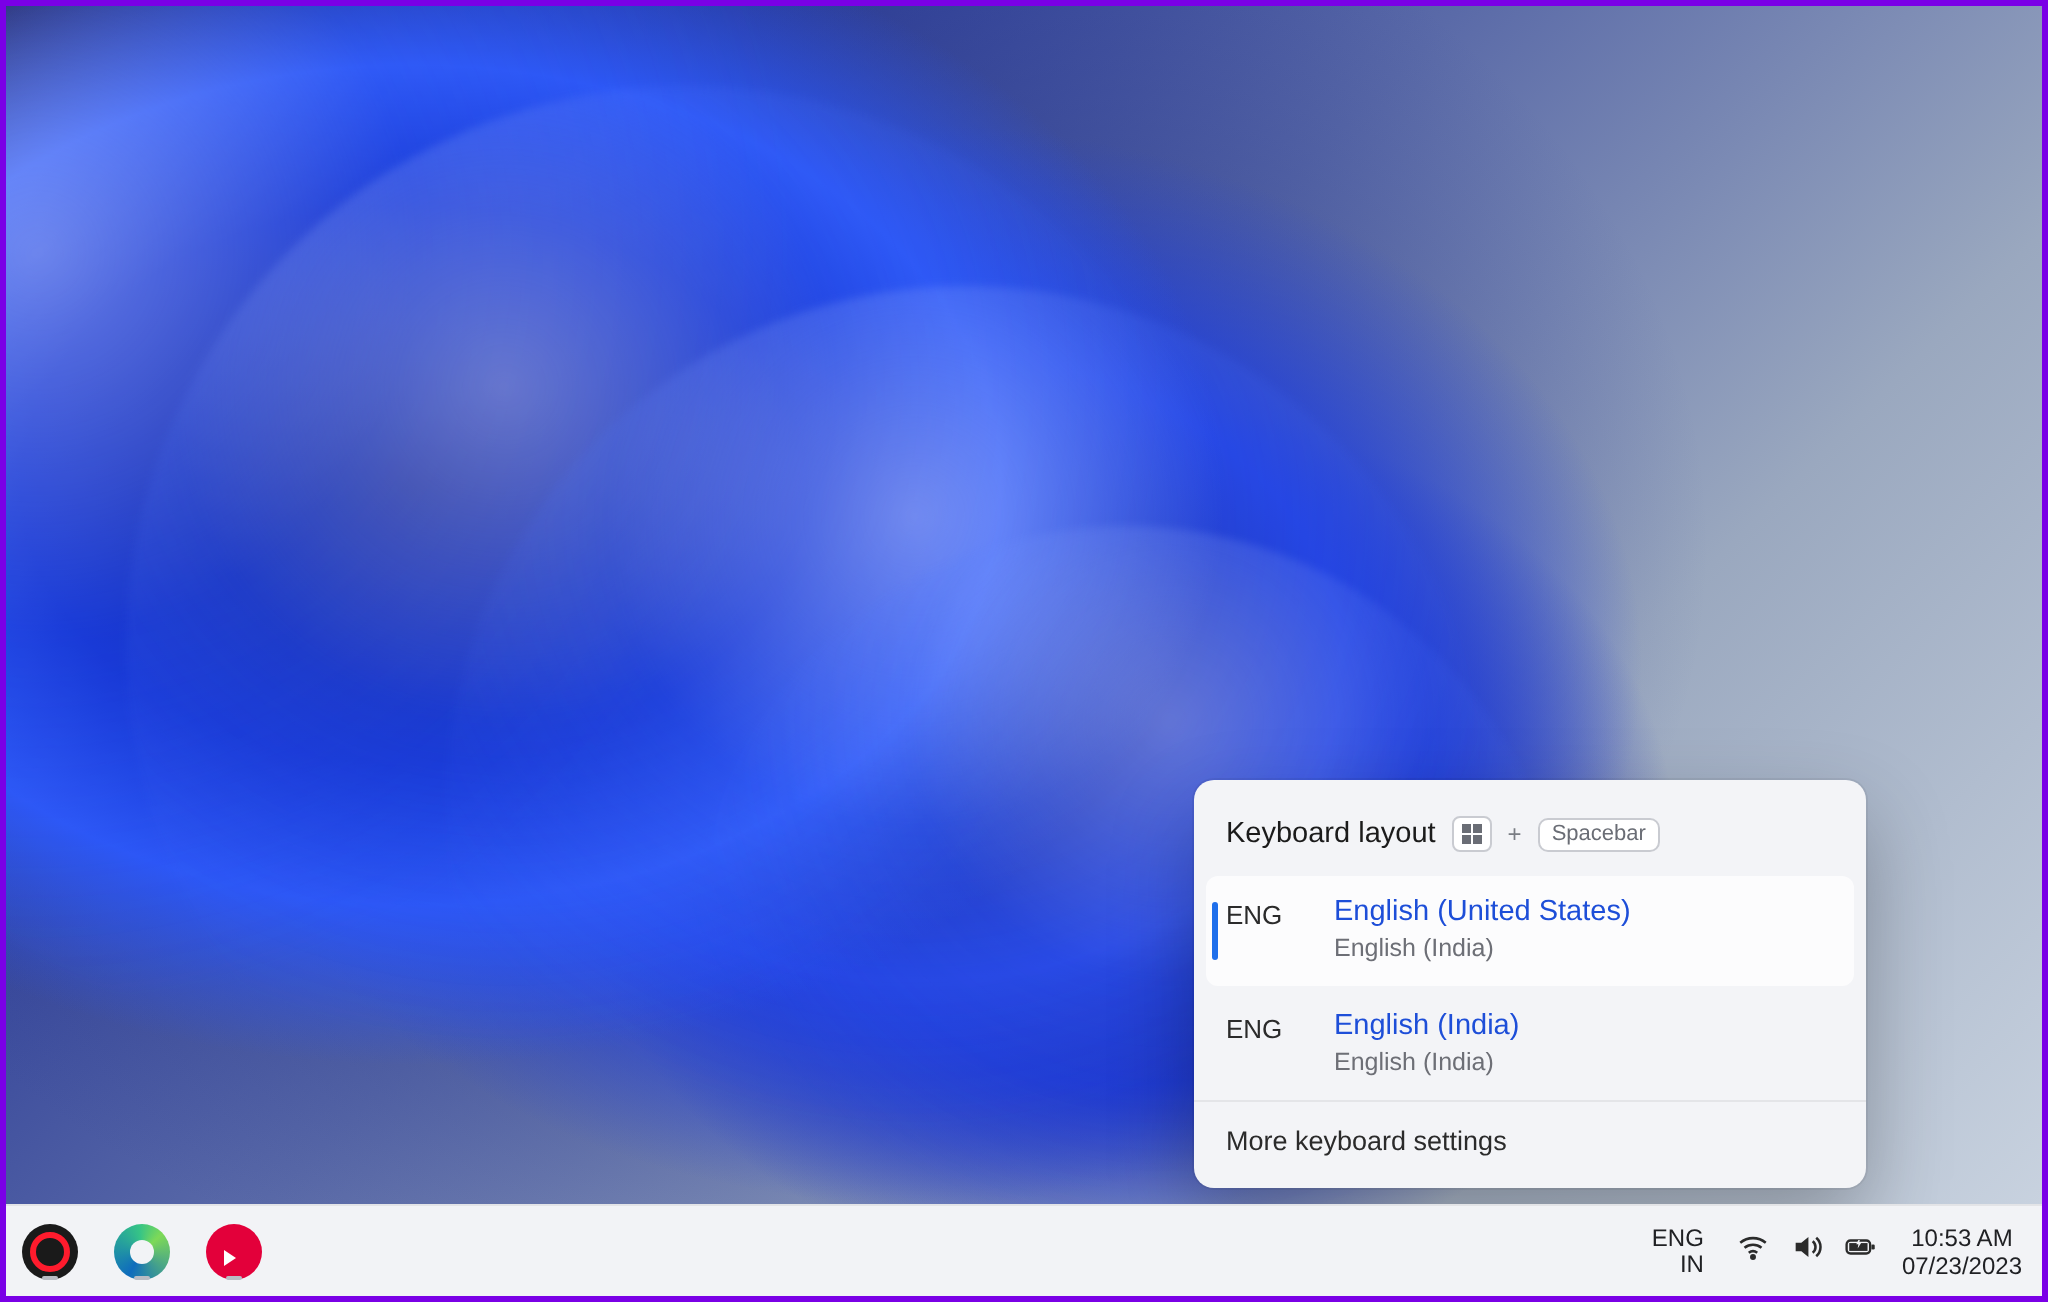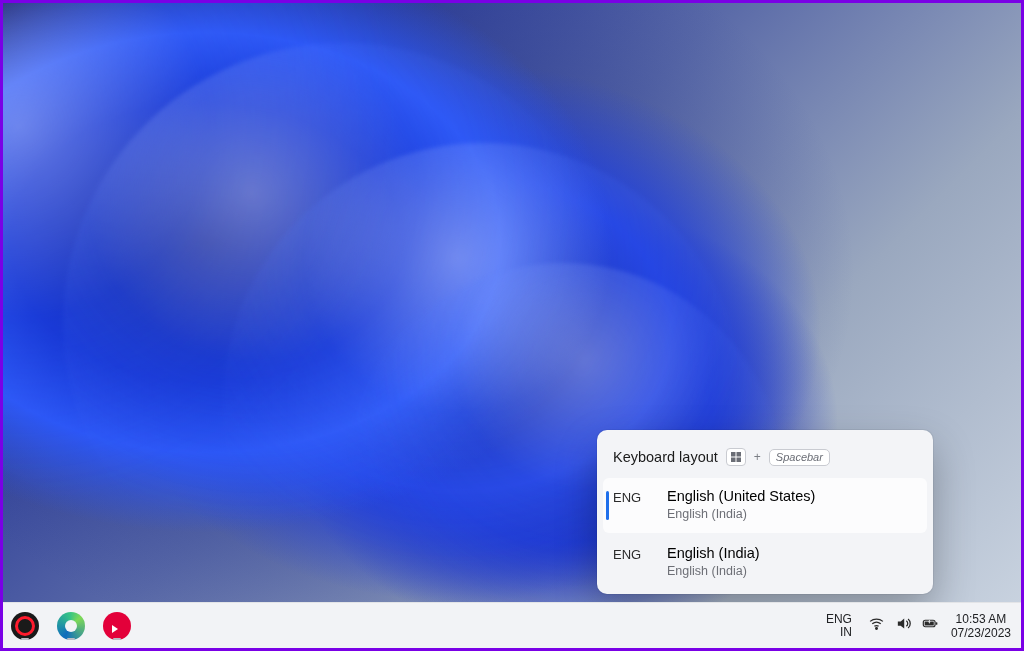--- a/index.html
+++ b/index.html
@@ -51,21 +51,20 @@
     text-align: center;
   }
   .kbd-chip {
     display: inline-flex; align-items: center;
     border: 1px solid #c9cbd1;
     border-radius: 5px;
     padding: 1px 6px 2px 6px;
     font-size: 11px;
     color: #6a6d75;
     background: #fff;
-    font-style: italic;
   }
   .kbd-plus { color: #7a7d84; font-size: 12px; }
   .kbd-win {
     display: inline-flex; align-items: center; justify-content: center;
     width: 20px; height: 18px;
     border: 1px solid #c9cbd1; border-radius: 4px; background:#fff;
   }
   .kbd-win svg { width: 10px; height: 10px; }
 
   .layout-item {
@@ -89,21 +88,21 @@
     background: #1f6feb;
     border-radius: 2px;
   }
   .layout-code {
     width: 40px;
     font-size: 13px;
     color: #2b2b2b;
     padding-top: 2px;
     text-align: left;
   }
-  .layout-texts .primary { font-size: 14.5px; color: #000000; }
+  .layout-texts .primary { font-size: 14.5px; color: #1d4ed8; }
   .layout-texts .secondary { font-size: 12.5px; color: #6d6f76; margin-top: 3px; }
 
   .flyout-footer {
     padding: 12px 16px 12px 16px;
     border-top: 1px solid rgba(0,0,0,.06);
     font-size: 13.5px;
     color: #2b2b2b;
   }
 
   
@@ -192,20 +191,23 @@
   </div>
 
   <div class="layout-item">
     <div class="layout-code">ENG</div>
     <div class="layout-texts">
       <div class="primary">English (India)</div>
       <div class="secondary">English (India)</div>
     </div>
   </div>
 
+  <div class="flyout-footer">
+    <span>More keyboard settings</span>
+  </div>
 </div>
 
 <svg class="arrow" viewBox="0 0 140 34">
   <defs>
     <marker id="ah" viewBox="0 0 10 10" refX="9" refY="5" markerWidth="7" markerHeight="7" orient="auto-start-reverse">
       <path d="M0,0 L10,5 L0,10 Z" fill="#7a00e6"></path>
     </marker>
   </defs>
   <path d="M2,30 L128,10" stroke="#7a00e6" stroke-width="6" fill="none" marker-end="url(#ah)" stroke-linecap="round"></path>
 </svg>

